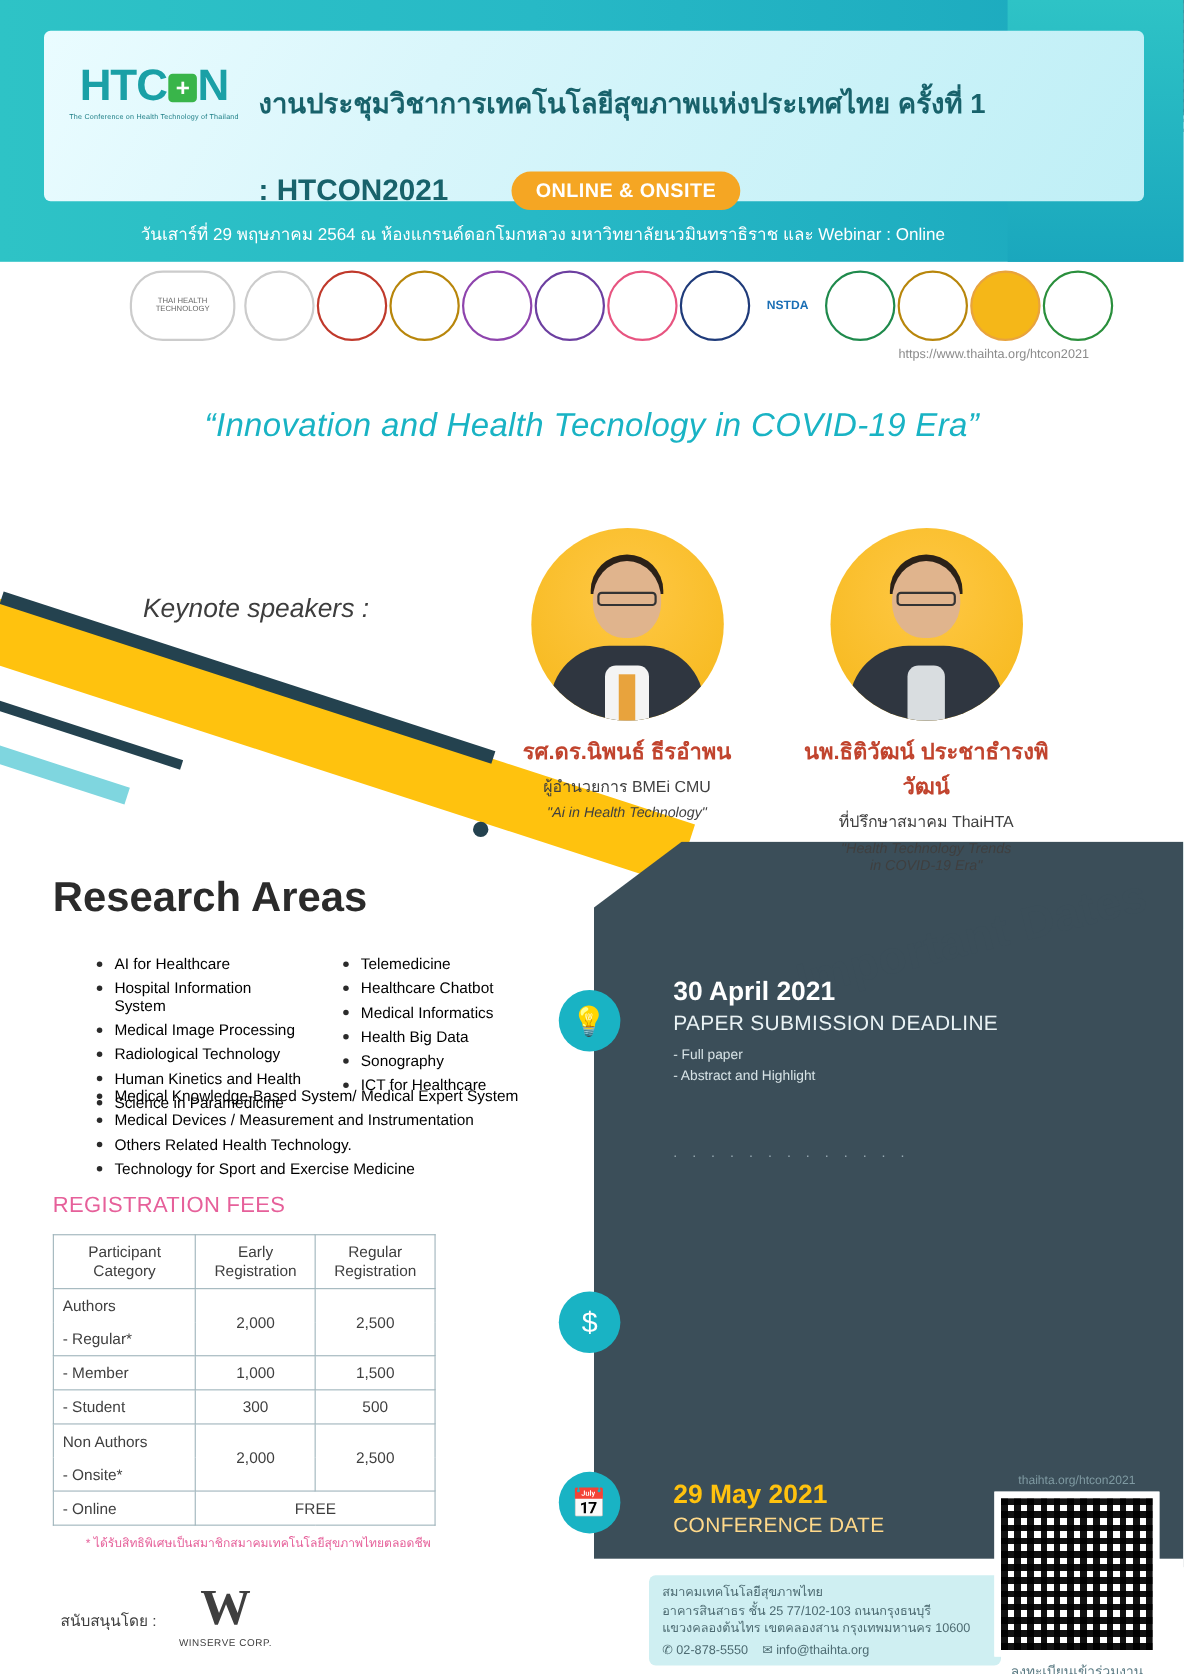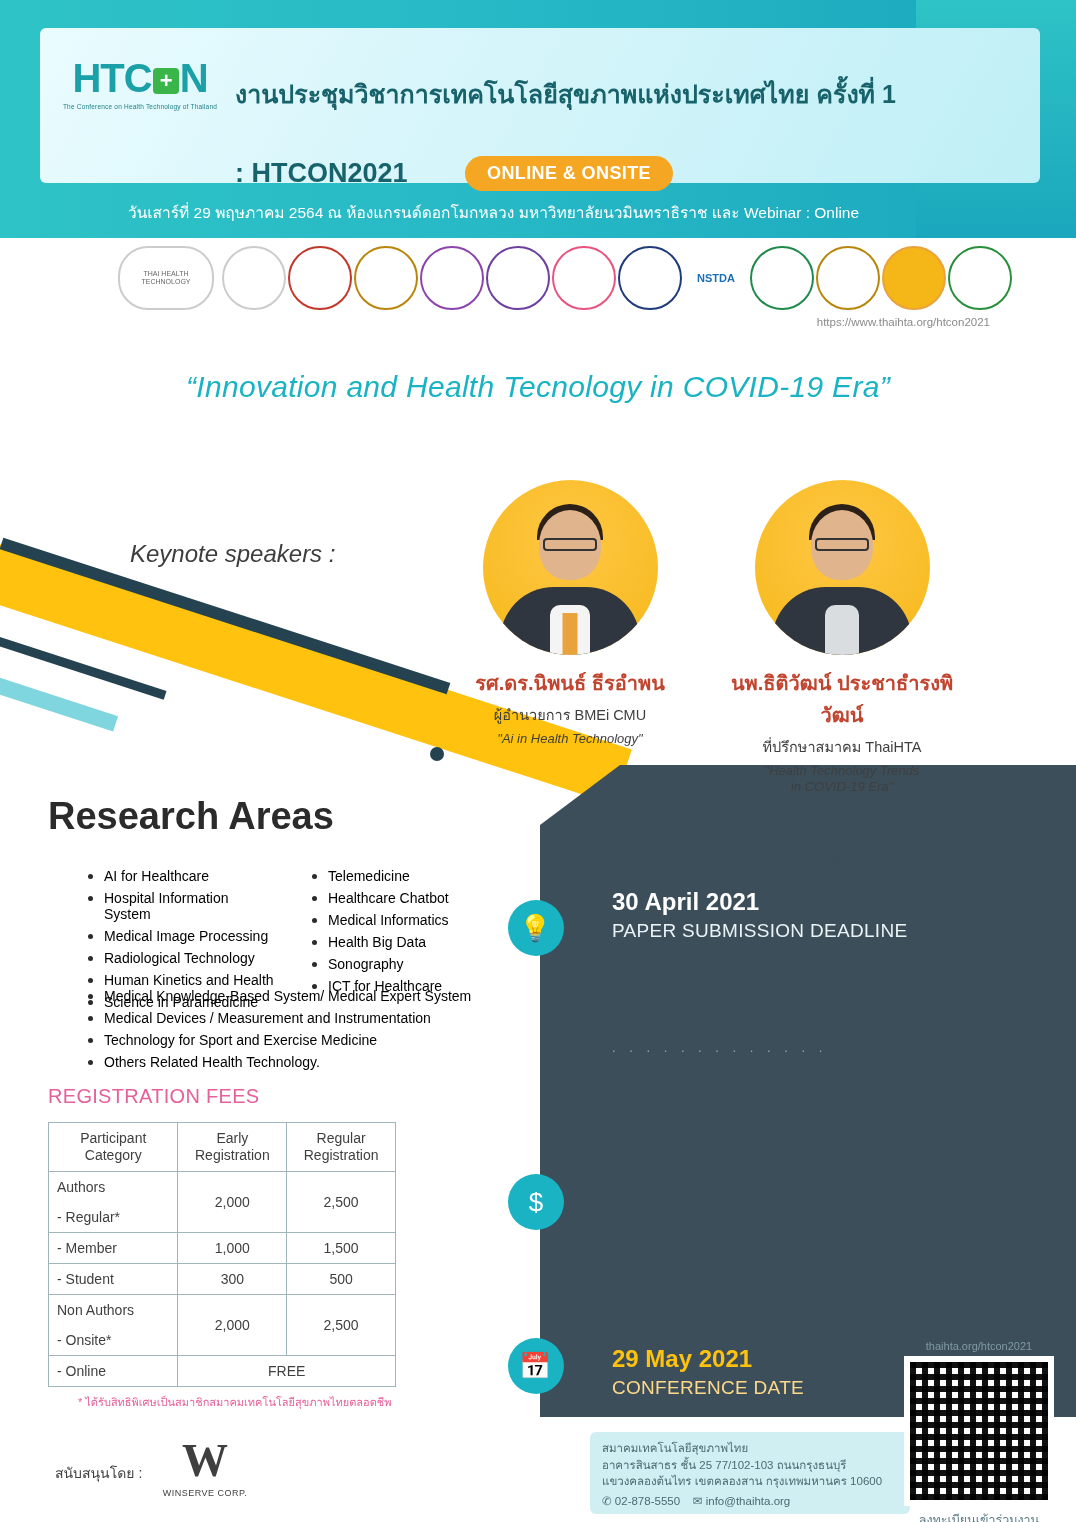--- a/index.html
+++ b/index.html
@@ -360,20 +360,22 @@
 <div class="ribbon-dot"></div>
 
 <div class="teal-wedge"></div>
 <div class="dark-panel"></div>
 <div class="imp-title">Important Dates</div>
 
 <div class="circ-icon" style="left:508px; top:900px;">💡</div>
 <div class="date-block" style="left:612px; top:888px; width:380px;">
   <div class="d1">30 April 2021</div>
   <div class="d2">PAPER SUBMISSION DEADLINE</div>
+  <div class="d3" style="white-space:pre-line;">- Full paper
+- Abstract and Highlight</div>
 </div>
 <div class="dots-row" style="left:612px; top:1040px;">. . . . . . . . . . . . .</div>
 
 <div class="circ-icon" style="left:508px; top:1174px;">$</div>
 
 <div class="circ-icon" style="left:508px; top:1338px;">📅</div>
 <div class="date-block date-yellow" style="left:612px; top:1345px; width:340px;">
   <div class="d1">29 May 2021</div>
   <div class="d2">CONFERENCE DATE</div>
 </div>
@@ -394,22 +396,22 @@
   <li>Healthcare Chatbot</li>
   <li>Medical Informatics</li>
   <li>Health Big Data</li>
   <li>Sonography</li>
   <li>ICT for Healthcare</li>
 </ul>
 
 <ul class="ra-list" style="left:48px; top:972px; width:470px;">
   <li>Medical Knowledge-Based System/ Medical Expert System</li>
   <li>Medical Devices / Measurement and Instrumentation</li>
+  <li>Others Related Health Technology.</li>
   <li>Technology for Sport and Exercise Medicine</li>
-  <li>Others Related Health Technology.</li>
 </ul>
 
 <div class="reg-title">REGISTRATION FEES</div>
 <table class="fees">
   <tbody>
       <tr>
     <th style="width:160px;white-space:pre-line;">Participant
 Category</th>
     <th style="width:120px;white-space:pre-line;">Early
 Registration</th>

